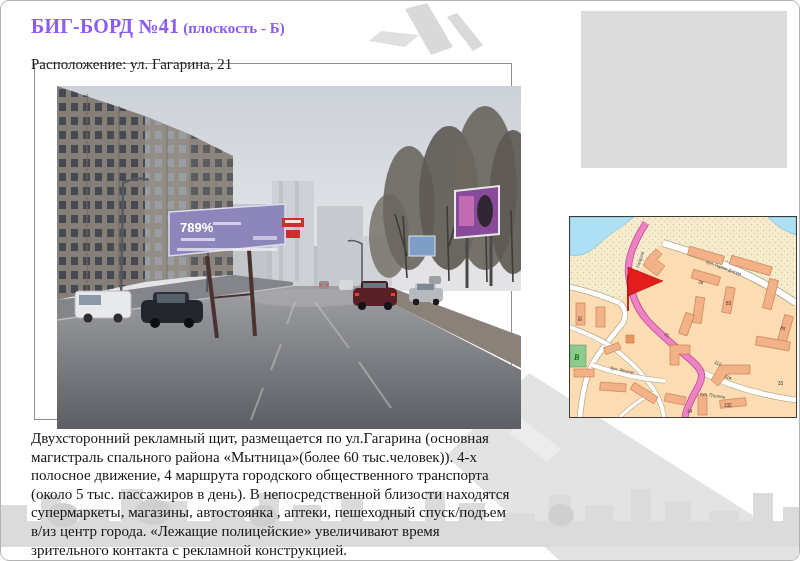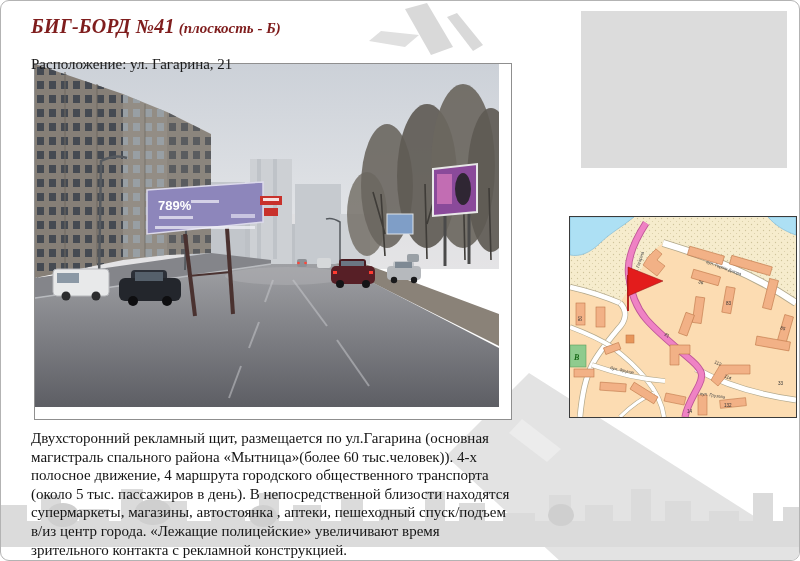--- a/index.html
+++ b/index.html
@@ -6,28 +6,28 @@
   .page{
     position:relative;width:798px;height:559px;margin:0;
     border:1px solid #b3b3b3;border-radius:9px;background:#fff;
     overflow:hidden;font-family:"Liberation Serif", serif;color:#111;
   }
   .deco{position:absolute;pointer-events:none;}
   #swoosh{left:0;top:0;z-index:0;}
   #skyline{left:0;bottom:0;z-index:1;}
   #top-arrow{left:360px;top:0;z-index:2;}
   .header{position:absolute;left:30px;top:14px;z-index:5;}
-  .title-line{font-weight:bold;color:#7f1d1d;font-style:italic;}
+  .title-line{font-weight:bold;color:#8b5cf6;}
   .title-main{font-size:20px;letter-spacing:.2px;}
   .title-note{font-size:15px;}
   .subtitle{font-size:15px;margin-top:18px;color:#1a1a1a;}
   .photo-frame{
     position:absolute;left:33px;top:62px;width:478px;height:357px;
     background:#fff;border:1px solid #8f8f8f;box-sizing:border-box;
-    padding:0;z-index:4;
+    padding:22px;z-index:4;
   }
   .photo-frame svg{display:block;width:464px;height:343px;}
   .placeholder{
     position:absolute;left:580px;top:10px;width:206px;height:157px;
     background:#dcdcdc;z-index:3;
   }
   .map-box{
     position:absolute;left:568px;top:215px;width:228px;height:202px;
     border:1px solid #3a3a3a;box-sizing:border-box;background:#f6eccd;z-index:4;
   }

